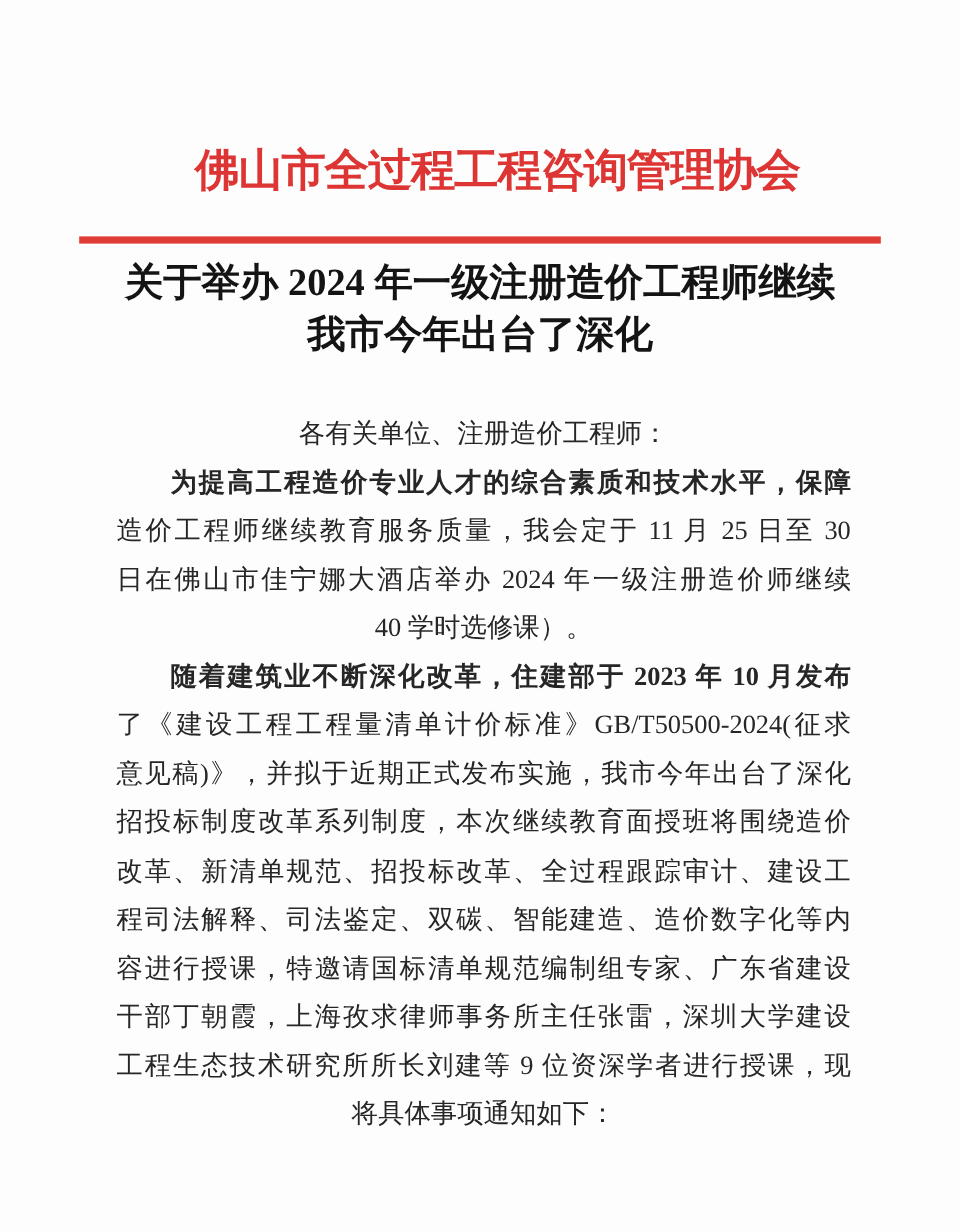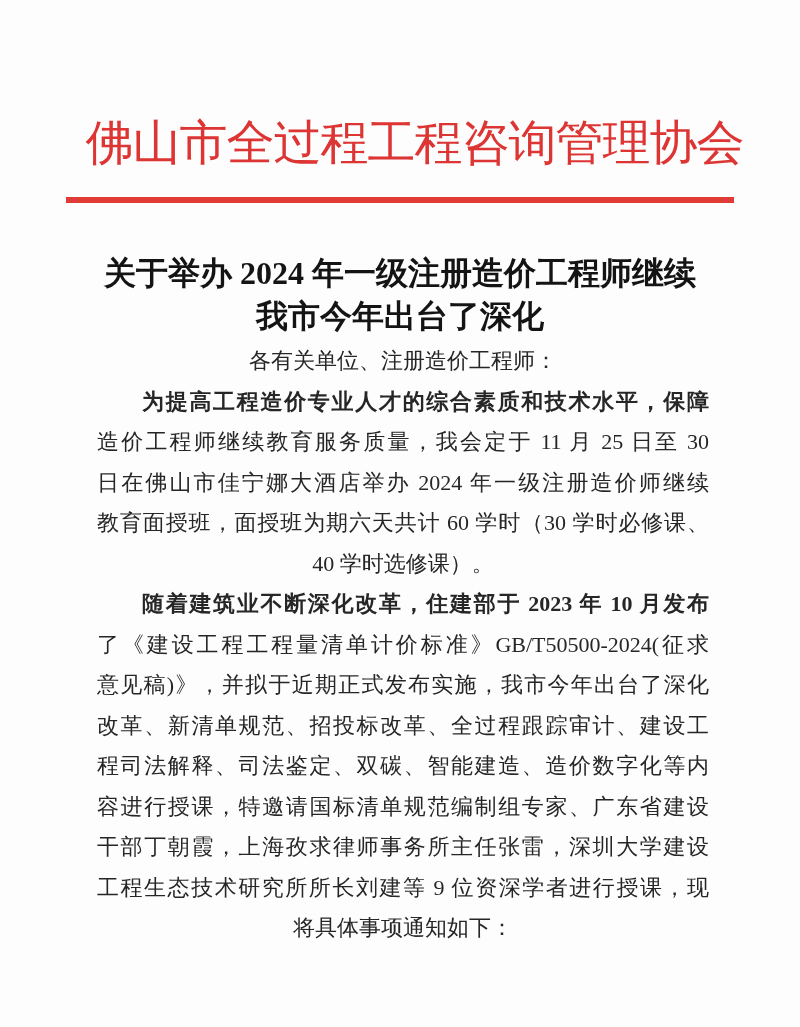--- a/index.html
+++ b/index.html
@@ -16,43 +16,42 @@
   }
   .page{
     position:relative;
     width:800px;height:1027px;
     background:#fdfdfd;
   }
   .org-heading{
     position:absolute;
     top:110px;left:0;width:100%;
     text-align:center;
-    font-size:48px;
-    font-weight:normal;
+    font-size:37px;
+    font-weight:bold;
     letter-spacing:-1px;
     line-height:66px;
     color:var(--red);
     white-space:nowrap;
     padding-left:29px;
   }
   .red-rule{
     position:absolute;
     top:197px;left:66px;right:66px;
     height:6px;
     background:var(--divider);
   }
   .doc-title{
     position:absolute;
     top:214px;left:40px;right:40px;
     text-align:center;
     font-size:32px;
     font-weight:bold;
     line-height:43px;
     color:var(--title-ink);
-    margin-top:38px;
   }
   .body-lines{
     position:absolute;
     top:341px;left:97px;width:612px;
     font-size:22px;
     color:var(--ink);
   }
   .line{
     height:40.5px;
     line-height:40.5px;
@@ -79,25 +78,25 @@
   <h2 class="doc-title">
     <span>关于举办 2024 年一级注册造价工程师继续</span><br>
     <span>我市今年出台了深化</span>
   </h2>
 
   <main class="body-lines">
       <div class="line">各有关单位、注册造价工程师：</div>
       <div class="line j ind">为提高工程造价专业人才的综合素质和技术水平，保障</div>
       <div class="line j">造价工程师继续教育服务质量，我会定于 11 月 25 日至 30</div>
       <div class="line j">日在佛山市佳宁娜大酒店举办 2024 年一级注册造价师继续</div>
-      <div class="line j">教育面授班，面授班为期六天共计 60 学时（30 学时必修课、</div>
       <div class="line">40 学时选修课）。</div>
       <div class="line j ind">随着建筑业不断深化改革，住建部于 2023 年 10 月发布</div>
       <div class="line j">了《建设工程工程量清单计价标准》GB/T50500-2024(征求</div>
       <div class="line j">意见稿)》，并拟于近期正式发布实施，我市今年出台了深化</div>
+      <div class="line j">招投标制度改革系列制度，本次继续教育面授班将围绕造价</div>
       <div class="line j">改革、新清单规范、招投标改革、全过程跟踪审计、建设工</div>
       <div class="line j">程司法解释、司法鉴定、双碳、智能建造、造价数字化等内</div>
       <div class="line j">容进行授课，特邀请国标清单规范编制组专家、广东省建设</div>
       <div class="line j">干部丁朝霞，上海孜求律师事务所主任张雷，深圳大学建设</div>
       <div class="line j">工程生态技术研究所所长刘建等 9 位资深学者进行授课，现</div>
       <div class="line">将具体事项通知如下：</div>
     </main>
 
 </div>
 

